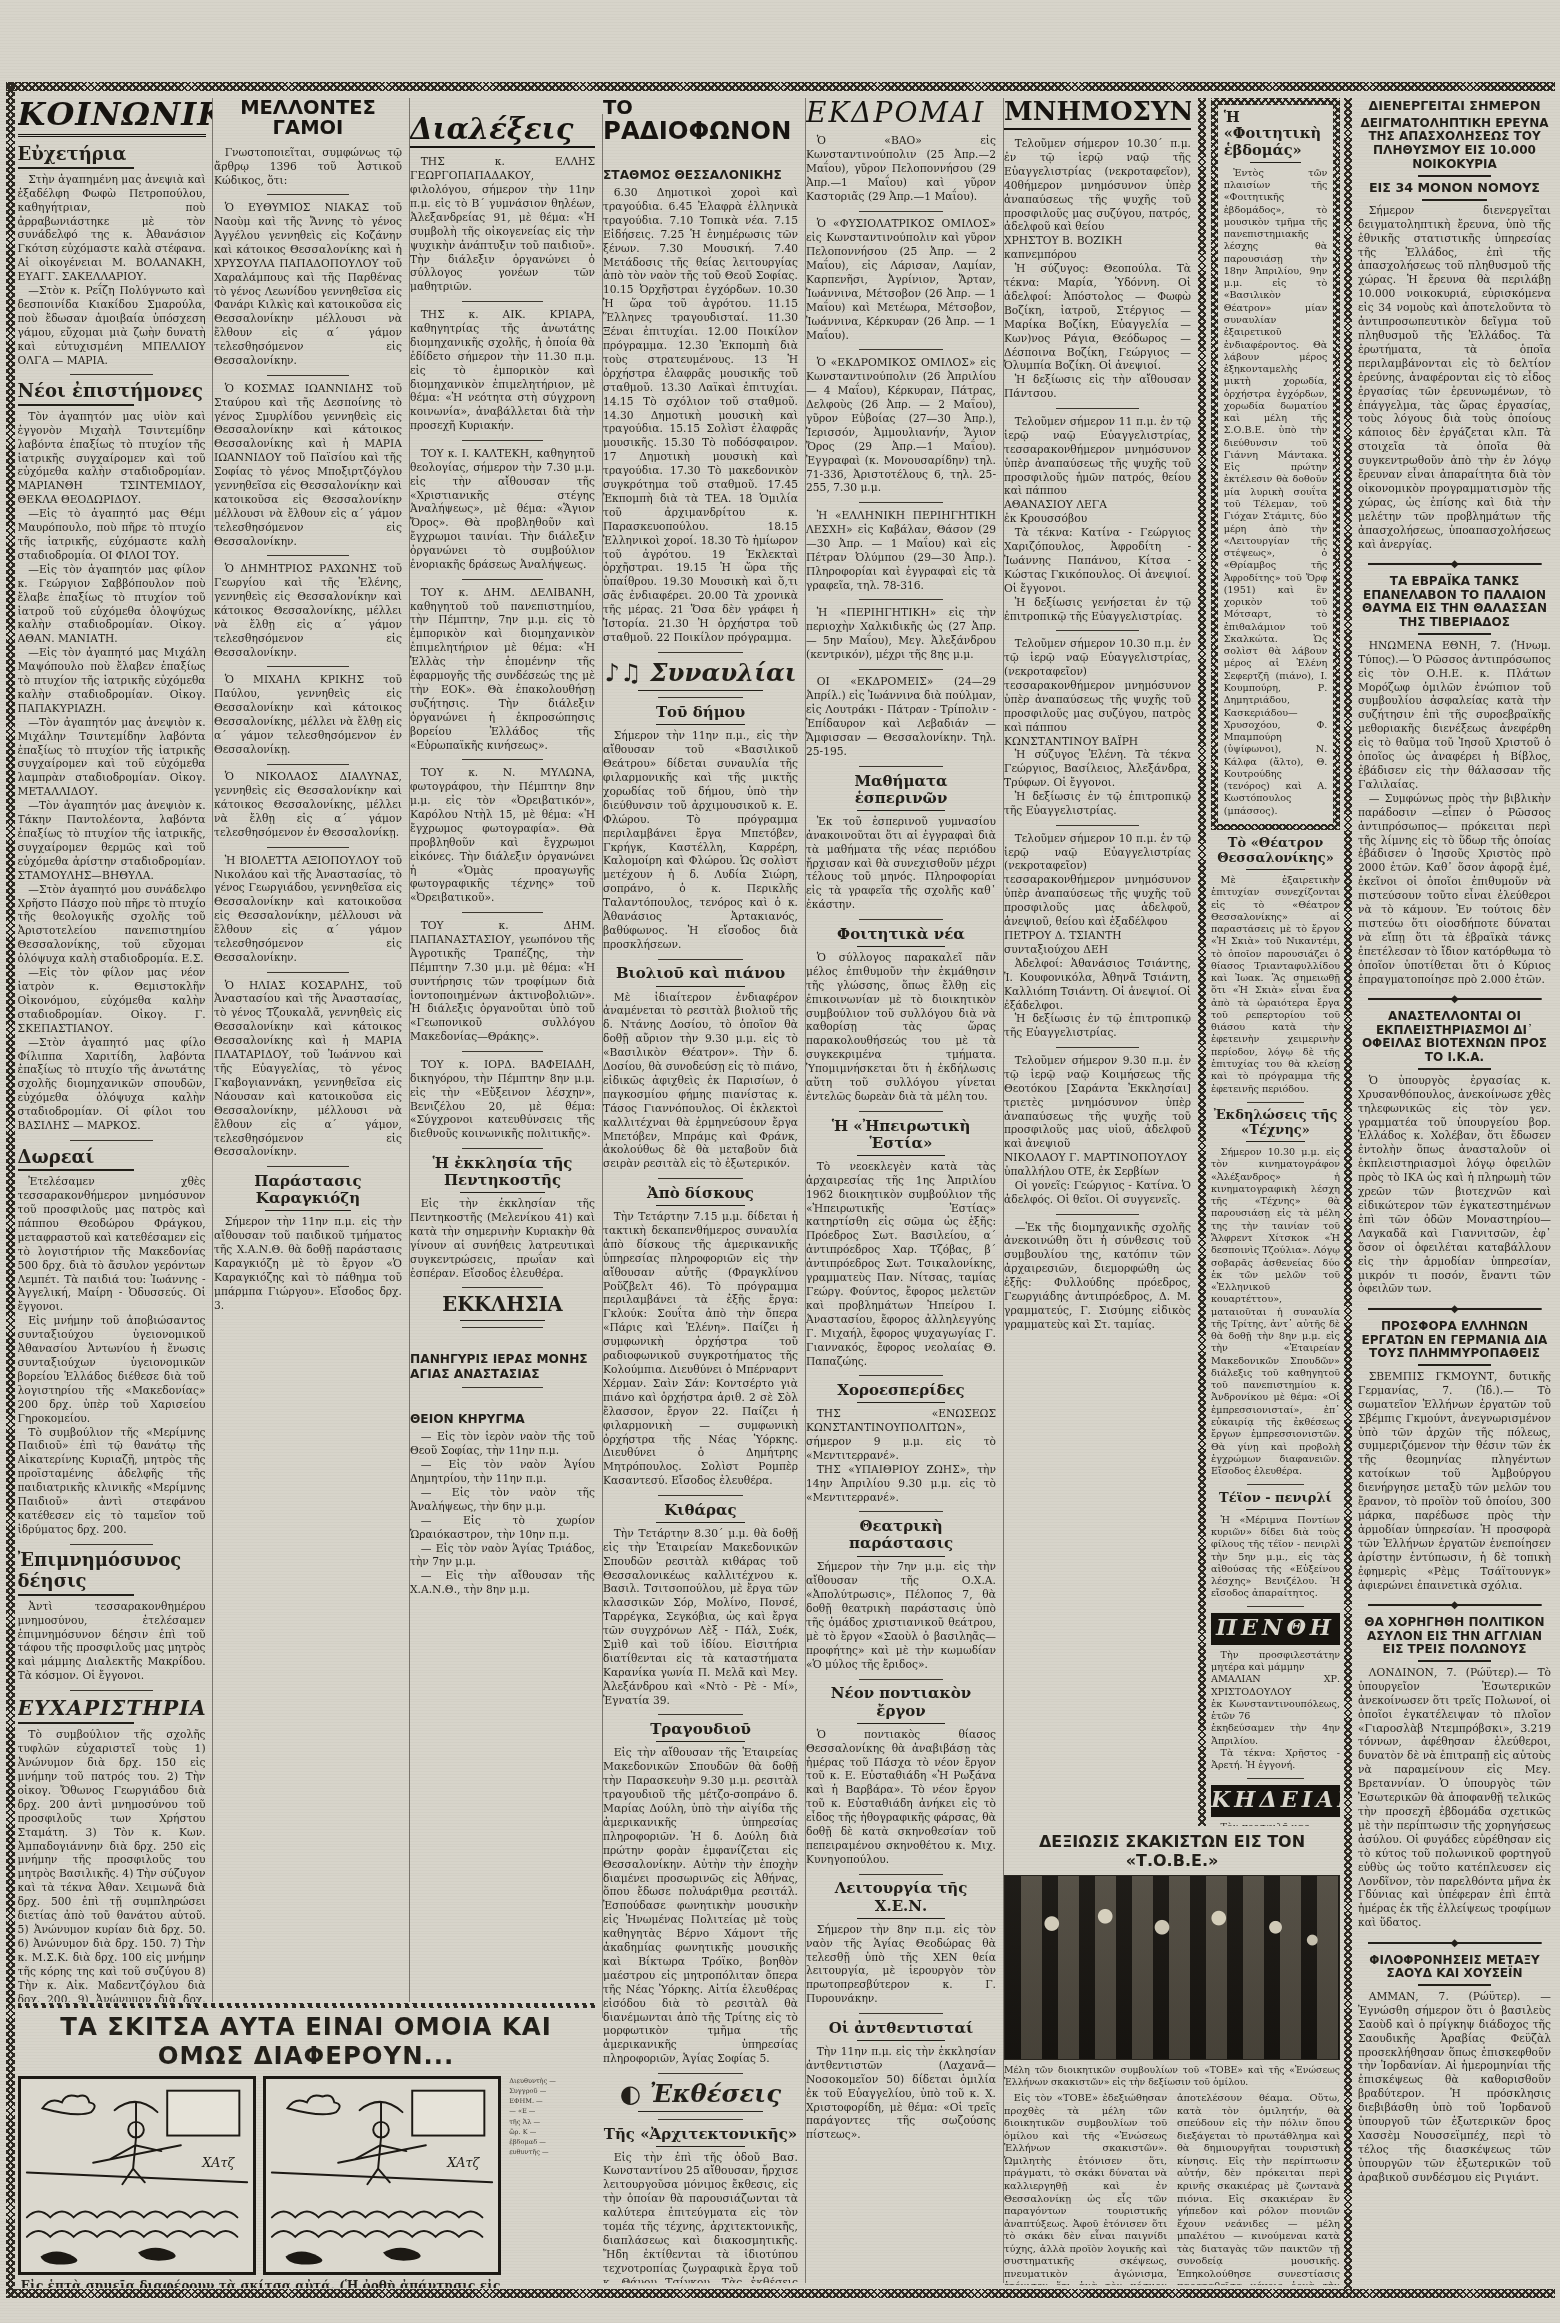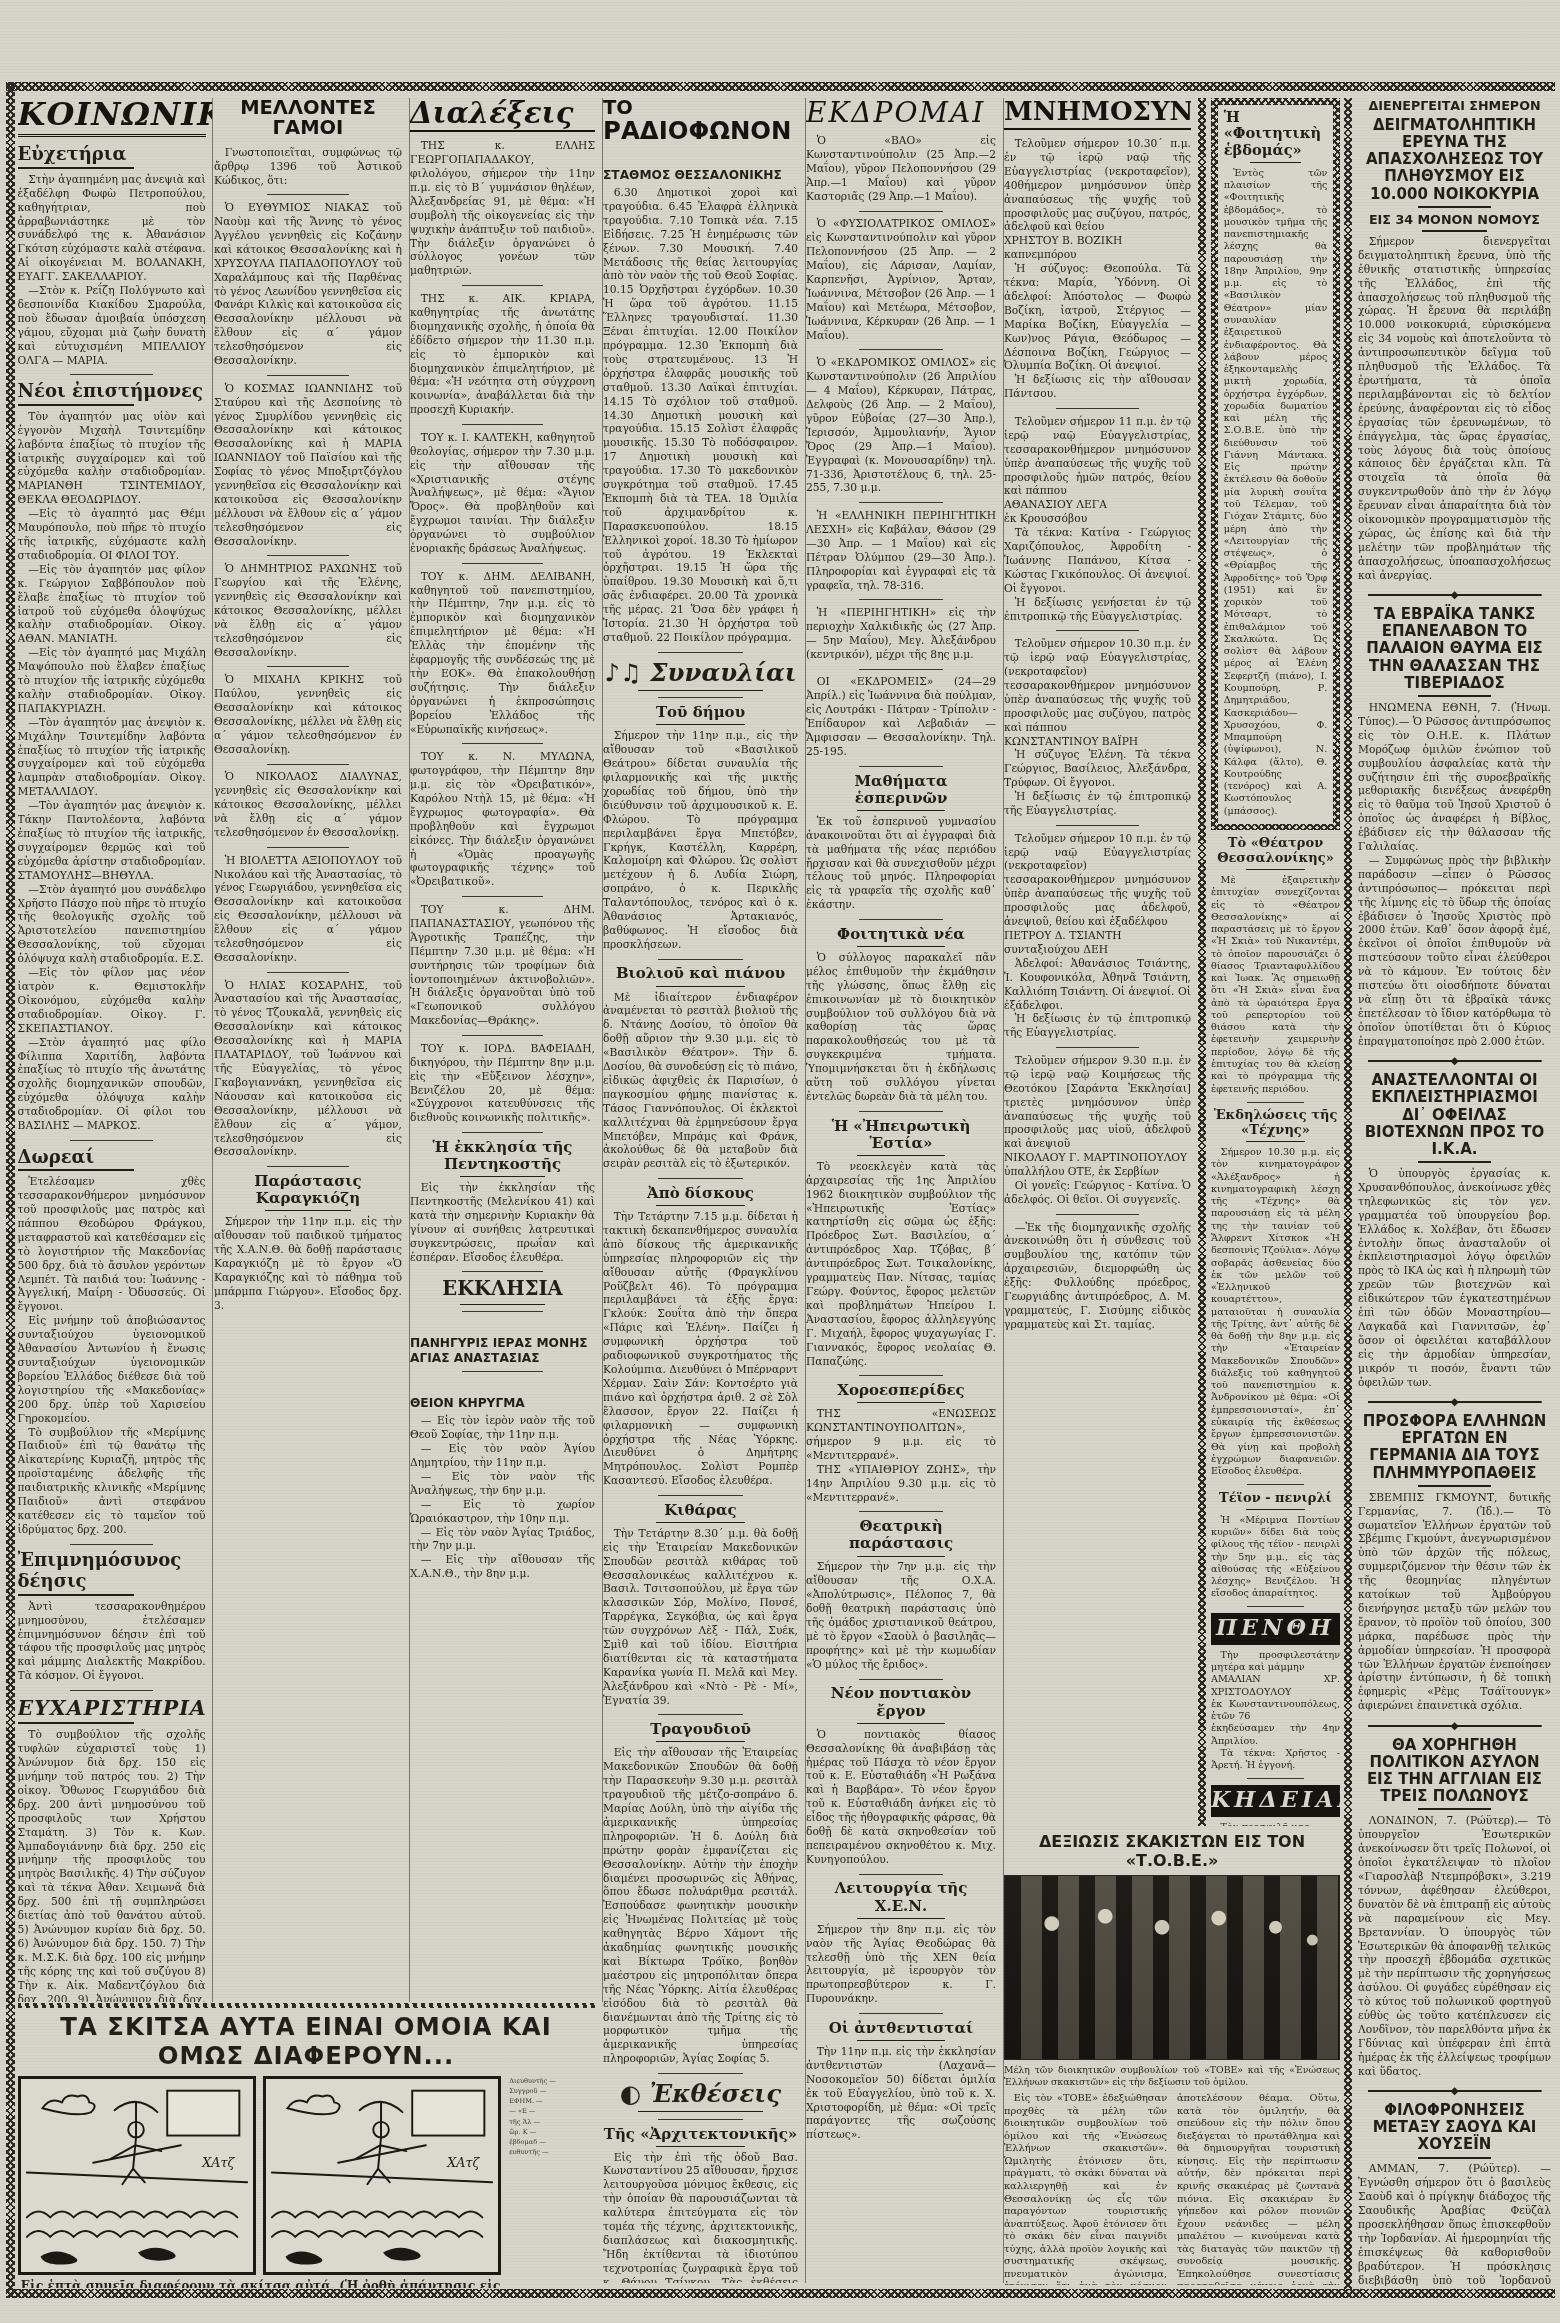--- a/index.html
+++ b/index.html
@@ -38,21 +38,21 @@
   .inv{background:#17140f;color:#d7d4ca;font-style:italic;font-size:22.4px !important;letter-spacing:3.9px;padding:2px 0 3.9px;}
   .inv::after{display:none;}
   .scr{font-size:24.4px !important;font-style:italic;font-weight:bold;}
   .scr::after{width:64%;}
   .scr-mus::before{content:"♪♫ ";font-style:normal;}
   .scr-pal::before{content:"◐ ";font-style:normal;}
   
   .c7{font-size:9.6px;line-height:1.28;}
   .c7 .ah{font-size:13px;}
   
-  .c8 .ah{font-size:15px;font-family:"DejaVu Sans",sans-serif;text-align:center;}
+  .c8 .ah{font-size:12px;font-family:"DejaVu Sans",sans-serif;text-align:center;}
   .c8 .ah::after{width:38%;border-top-width:2px;}
   .c8 .art+.art::before{content:"◆";display:block;height:11.7px;border:none;width:auto;
       background:linear-gradient(#221f19,#221f19) center/90% 2px no-repeat;
       text-align:center;font-size:10.7px;line-height:11.7px;margin:6.8px 0 4.9px;color:#221f19;}
   
   .chainbox{padding:6.8px;margin-bottom:5.9px;
       background-image:repeating-linear-gradient(45deg,#2e2a23 0 2px,transparent 2px 4.9px),
                        repeating-linear-gradient(-45deg,#2e2a23 0 2px,transparent 2px 4.9px);}
   .chainbox-in{background:#d7d4ca;padding:3.9px 5.9px;}
   .chainbox-in h3{margin:0 0 3.9px;text-align:left;font-size:14.6px;line-height:1.15;}
@@ -181,21 +181,21 @@
           <p class="bd"> Ὁ ΗΛΙΑΣ ΚΟΣΑΡΛΗΣ, τοῦ Ἀναστασίου καὶ τῆς Ἀναστασίας, τὸ γένος Τζουκαλᾶ, γεννηθεὶς εἰς Θεσσαλονίκην καὶ κάτοικος Θεσσαλονίκης καὶ ἡ ΜΑΡΙΑ ΠΛΑΤΑΡΙΔΟΥ, τοῦ Ἰωάννου καὶ τῆς Εὐαγγελίας, τὸ γένος Γκαβογιαννάκη, γεννηθεῖσα εἰς Νάουσαν καὶ κατοικοῦσα εἰς Θεσσαλονίκην, μέλλουσι νὰ ἔλθουν εἰς α΄ γάμον, τελεσθησόμενον εἰς Θεσσαλονίκην.</p>
         </article>
 
         <article class="art">
           <h3 class="ah">Παράστασις Καραγκιόζη</h3>
           <p class="bd"> Σήμερον τὴν 11ην π.μ. εἰς τὴν αἴθουσαν τοῦ παιδικοῦ τμήματος τῆς Χ.Α.Ν.Θ. θὰ δοθῇ παράστασις Καραγκιόζη μὲ τὸ ἔργον «Ὁ Καραγκιόζης καὶ τὸ πάθημα τοῦ μπάρμπα Γιώργου». Εἴσοδος δρχ. 3.</p>
         </article>
       </div>
   </div>
 
-  <div class="col vr c3" style="left:410px;top:98px;width:185px;height:1904px">
+  <div class="col vr c3" style="left:410px;top:114px;width:185px;height:1904px">
     <h2 class="ct ct3">Διαλέξεις</h2>
     <div>
 
         <article class="art">
 
           <p class="bd"> ΤΗΣ κ. ΕΛΛΗΣ ΓΕΩΡΓΟΠΑΠΑΔΑΚΟΥ, φιλολόγου, σήμερον τὴν 11ην π.μ. εἰς τὸ Β΄ γυμνάσιον θηλέων, Ἀλεξανδρείας 91, μὲ θέμα: «Ἡ συμβολὴ τῆς οἰκογενείας εἰς τὴν ψυχικὴν ἀνάπτυξιν τοῦ παιδιοῦ». Τὴν διάλεξιν ὀργανώνει ὁ σύλλογος γονέων τῶν μαθητριῶν.</p>
         </article>
 
         <article class="art">
 

